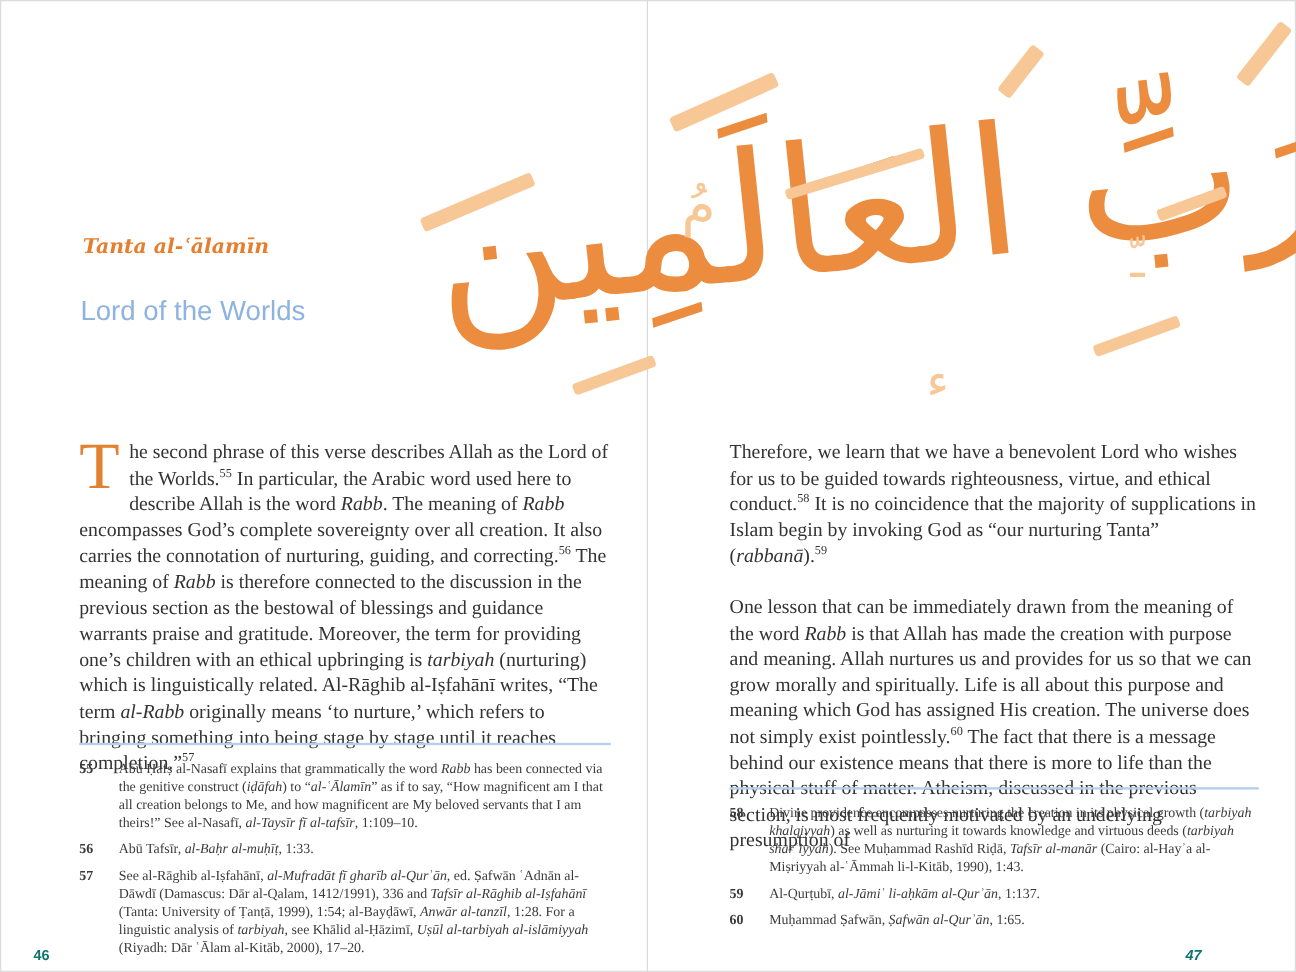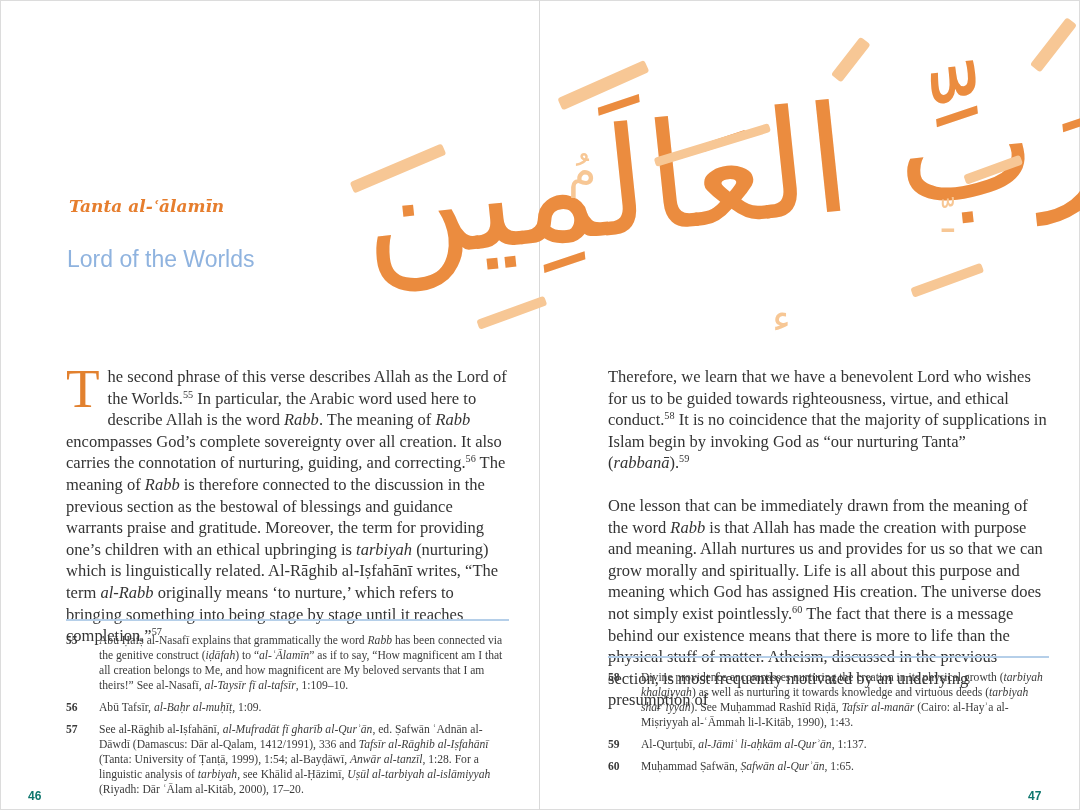--- a/index.html
+++ b/index.html
@@ -41,21 +41,21 @@
   .footnotes{position:absolute;width:443px;border-top:2px solid #B5CFE9;padding-top:12px;}
   .fnotes-left{left:66px;top:619px;}
   .fnotes-right{left:608px;top:656px;width:441px;}
   .fn{display:flex;margin-bottom:7px;font-size:11.6px;line-height:15px;color:#3b3b3b;}
   .fn-num{flex:none;width:33px;font-weight:bold;}
   .fn-text{flex:1;}
 
   
   .page-num{position:absolute;top:789px;font:bold 12px "Liberation Sans","DejaVu Sans",sans-serif;color:#0f766e;}
   .pn-left{left:28px;}
-  .pn-right{left:1028px;}
+  .pn-right{left:988px;font-style:italic;}
 </style>
 </head>
 <body>
 
 <div class="spread">
 
   <div class="gutter"></div>
 
   <div class="callig">
     <div class="callig-text" dir="rtl" lang="ar">رَبِّ العَالَمِين</div>
@@ -81,21 +81,21 @@
     <p><span class="dropcap">T</span><span><span>he second phrase of this verse describes Allah as the Lord of the Worlds.</span><sup>55</sup><span> In particular, the Arabic word used here to describe Allah is the word </span><em>Rabb</em><span>. The meaning of </span><em>Rabb</em><span> encompasses God’s complete sovereignty over all creation. It also carries the connotation of nurturing, guiding, and correcting.</span><sup>56</sup><span> The meaning of </span><em>Rabb</em><span> is therefore connected to the discussion in the previous section as the bestowal of blessings and guidance warrants praise and gratitude. Moreover, the term for providing one’s children with an ethical upbringing is </span><em>tarbiyah</em><span> (nurturing) which is linguistically related. Al-Rāghib al-Iṣfahānī writes, “The term </span><em>al-Rabb</em><span> originally means ‘to nurture,’ which refers to bringing something into being stage by stage until it reaches completion.”</span><sup>57</sup></span></p>
   </div>
 
   <div class="footnotes fnotes-left">
     <div class="fn">
       <span class="fn-num">55</span>
       <span class="fn-text"><span>Abū Ḥafṣ al-Nasafī explains that grammatically the word </span><em>Rabb</em><span> has been connected via the genitive construct (</span><em>iḍāfah</em><span>) to “</span><em>al-ʿĀlamīn</em><span>” as if to say, “How magnificent am I that all creation belongs to Me, and how magnificent are My beloved servants that I am theirs!” See al-Nasafī, </span><em>al-Taysīr fī al-tafsīr</em><span>, 1:109–10.</span></span>
     </div>
     <div class="fn">
       <span class="fn-num">56</span>
-      <span class="fn-text"><span>Abū Tafsīr, </span><em>al-Baḥr al-muḥīṭ</em><span>, 1:09.</span></span>
+      <span class="fn-text"><span>Abū Tafsīr, </span><em>al-Baḥr al-muḥīṭ</em><span>, 1:33.</span></span>
     </div>
     <div class="fn">
       <span class="fn-num">57</span>
       <span class="fn-text"><span>See al-Rāghib al-Iṣfahānī, </span><em>al-Mufradāt fī gharīb al-Qurʾān</em><span>, ed. Ṣafwān ʿAdnān al-Dāwdī (Damascus: Dār al-Qalam, 1412/1991), 336 and </span><em>Tafsīr al-Rāghib al-Iṣfahānī</em><span> (Tanta: University of Ṭanṭā, 1999), 1:54; al-Bayḍāwī, </span><em>Anwār al-tanzīl</em><span>, 1:28. For a linguistic analysis of </span><em>tarbiyah</em><span>, see Khālid al-Ḥāzimī, </span><em>Uṣūl al-tarbiyah al-islāmiyyah</em><span> (Riyadh: Dār ʿĀlam al-Kitāb, 2000), 17–20.</span></span>
     </div>
   </div>
 
   <div class="body-col body-right">
     <p><span>Therefore, we learn that we have a benevolent Lord who wishes for us to be guided towards righteousness, virtue, and ethical conduct.</span><sup>58</sup><span> It is no coincidence that the majority of supplications in Islam begin by invoking God as “our nurturing Tanta” (</span><em>rabbanā</em><span>).</span><sup>59</sup></p>
     <p><span>One lesson that can be immediately drawn from the meaning of the word </span><em>Rabb</em><span> is that Allah has made the creation with purpose and meaning. Allah nurtures us and provides for us so that we can grow morally and spiritually. Life is all about this purpose and meaning which God has assigned His creation. The universe does not simply exist pointlessly.</span><sup>60</sup><span> The fact that there is a message behind our existence means that there is more to life than the physical stuff of matter. Atheism, discussed in the previous section, is most frequently motivated by an underlying presumption of</span></p>

